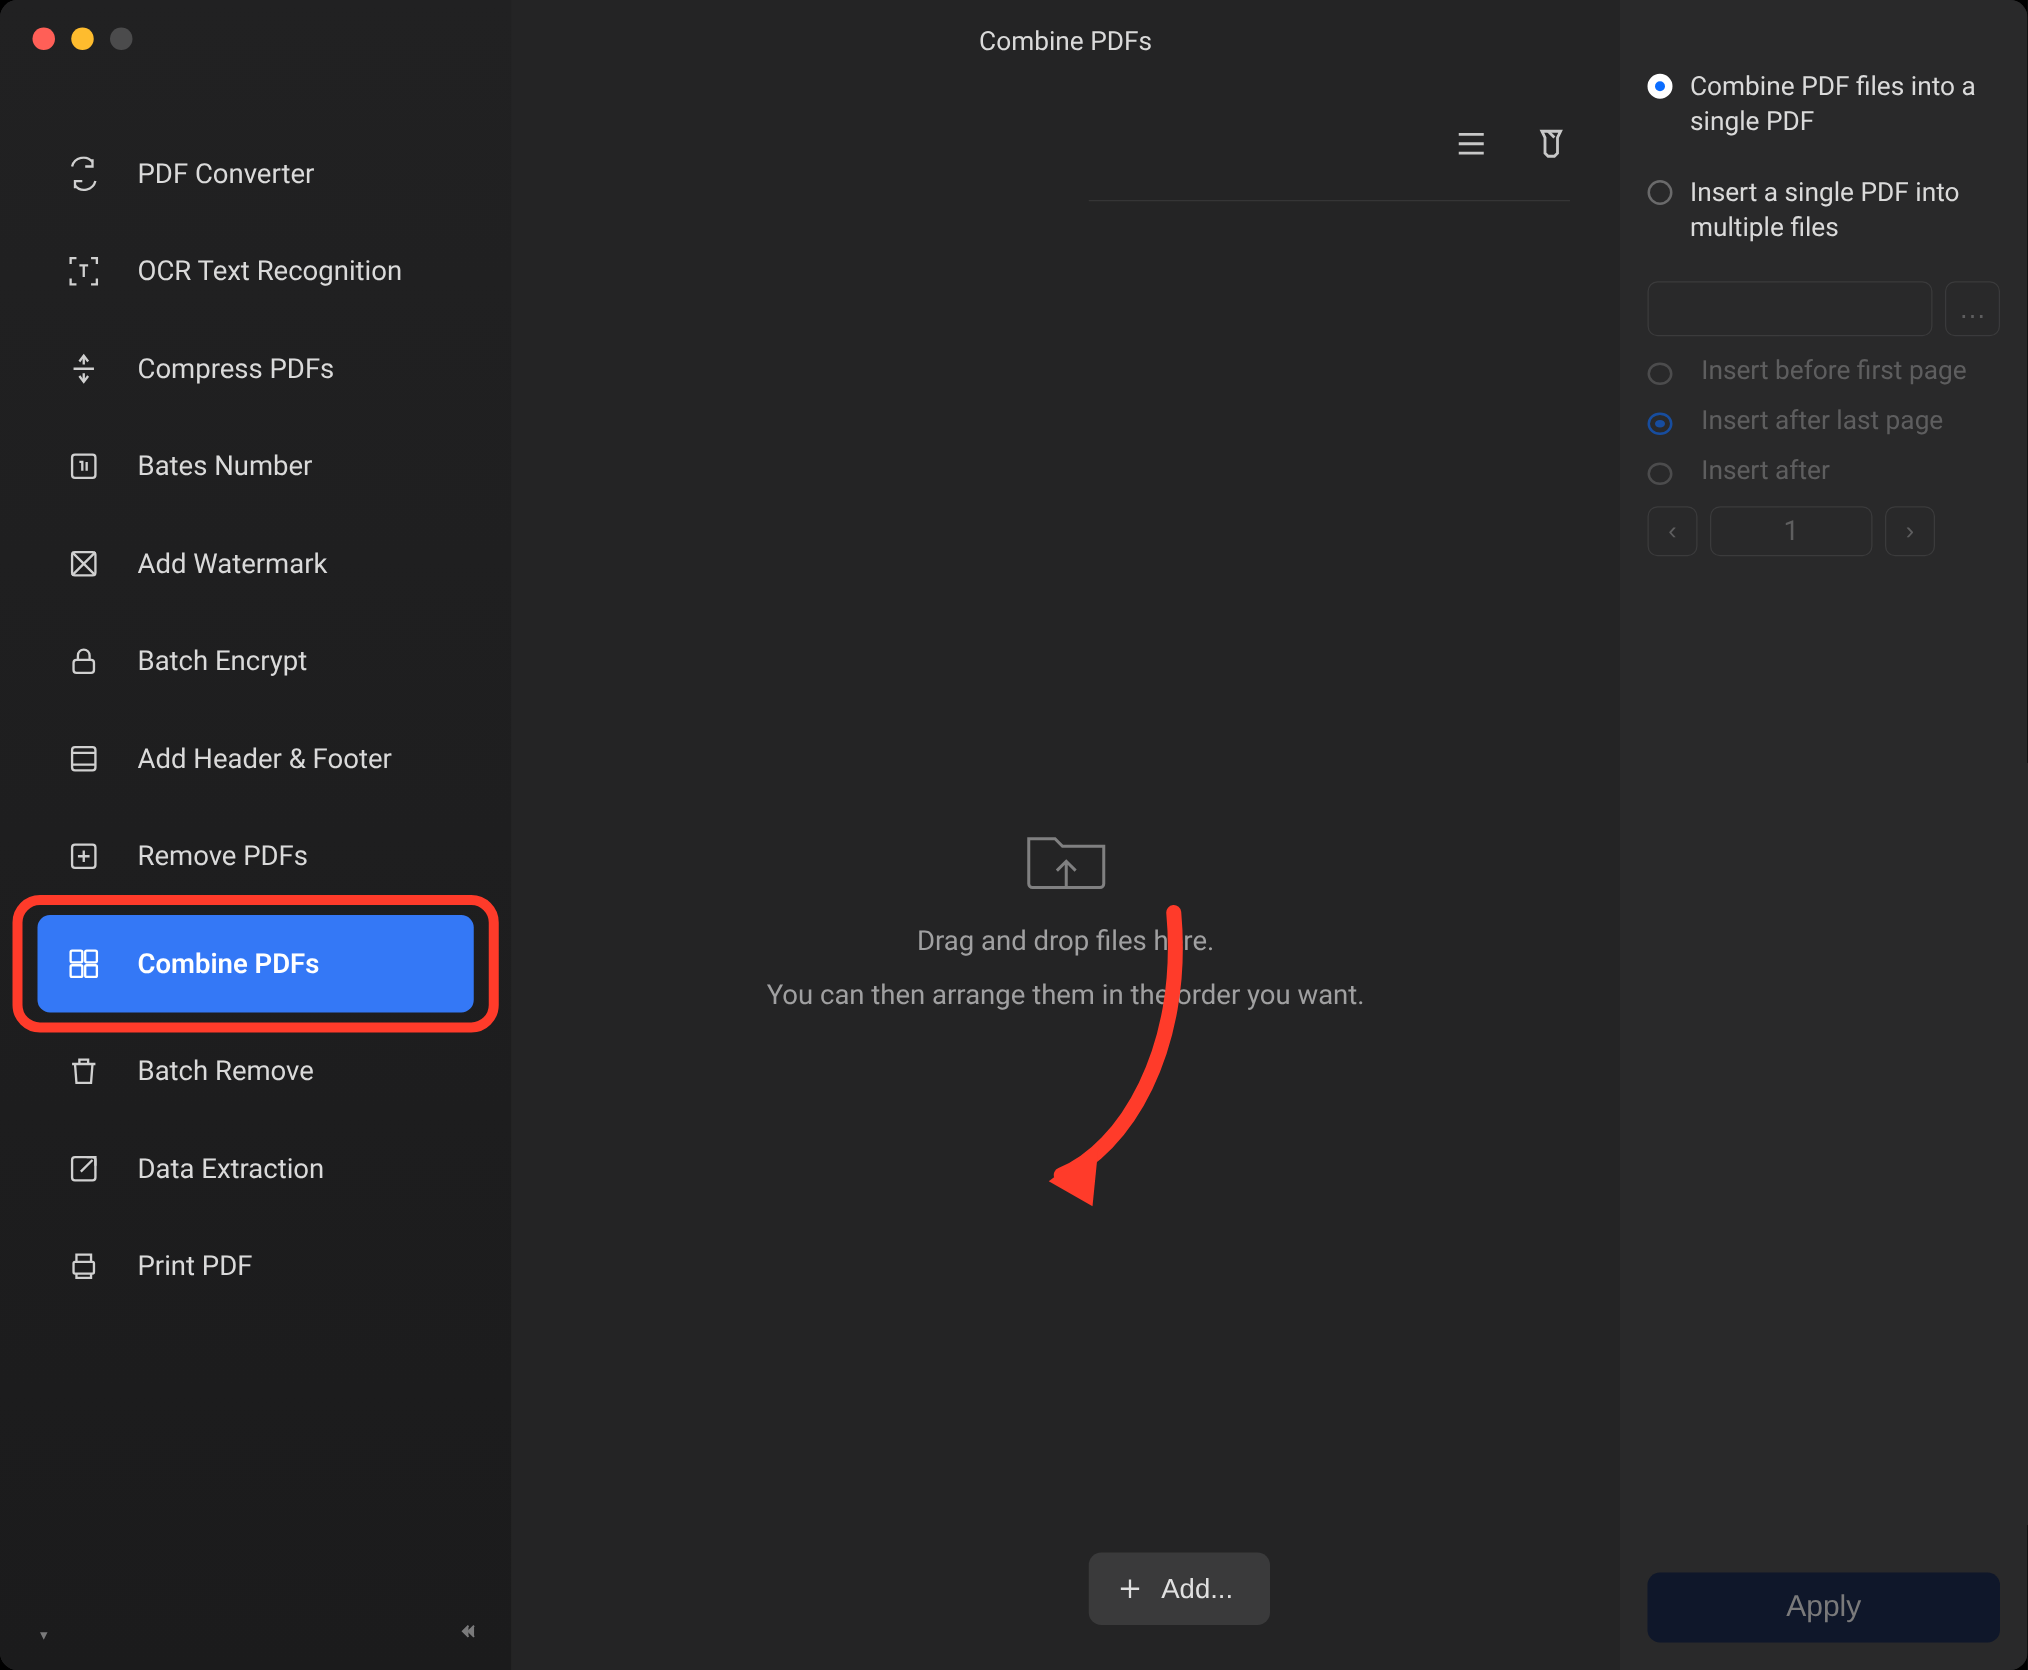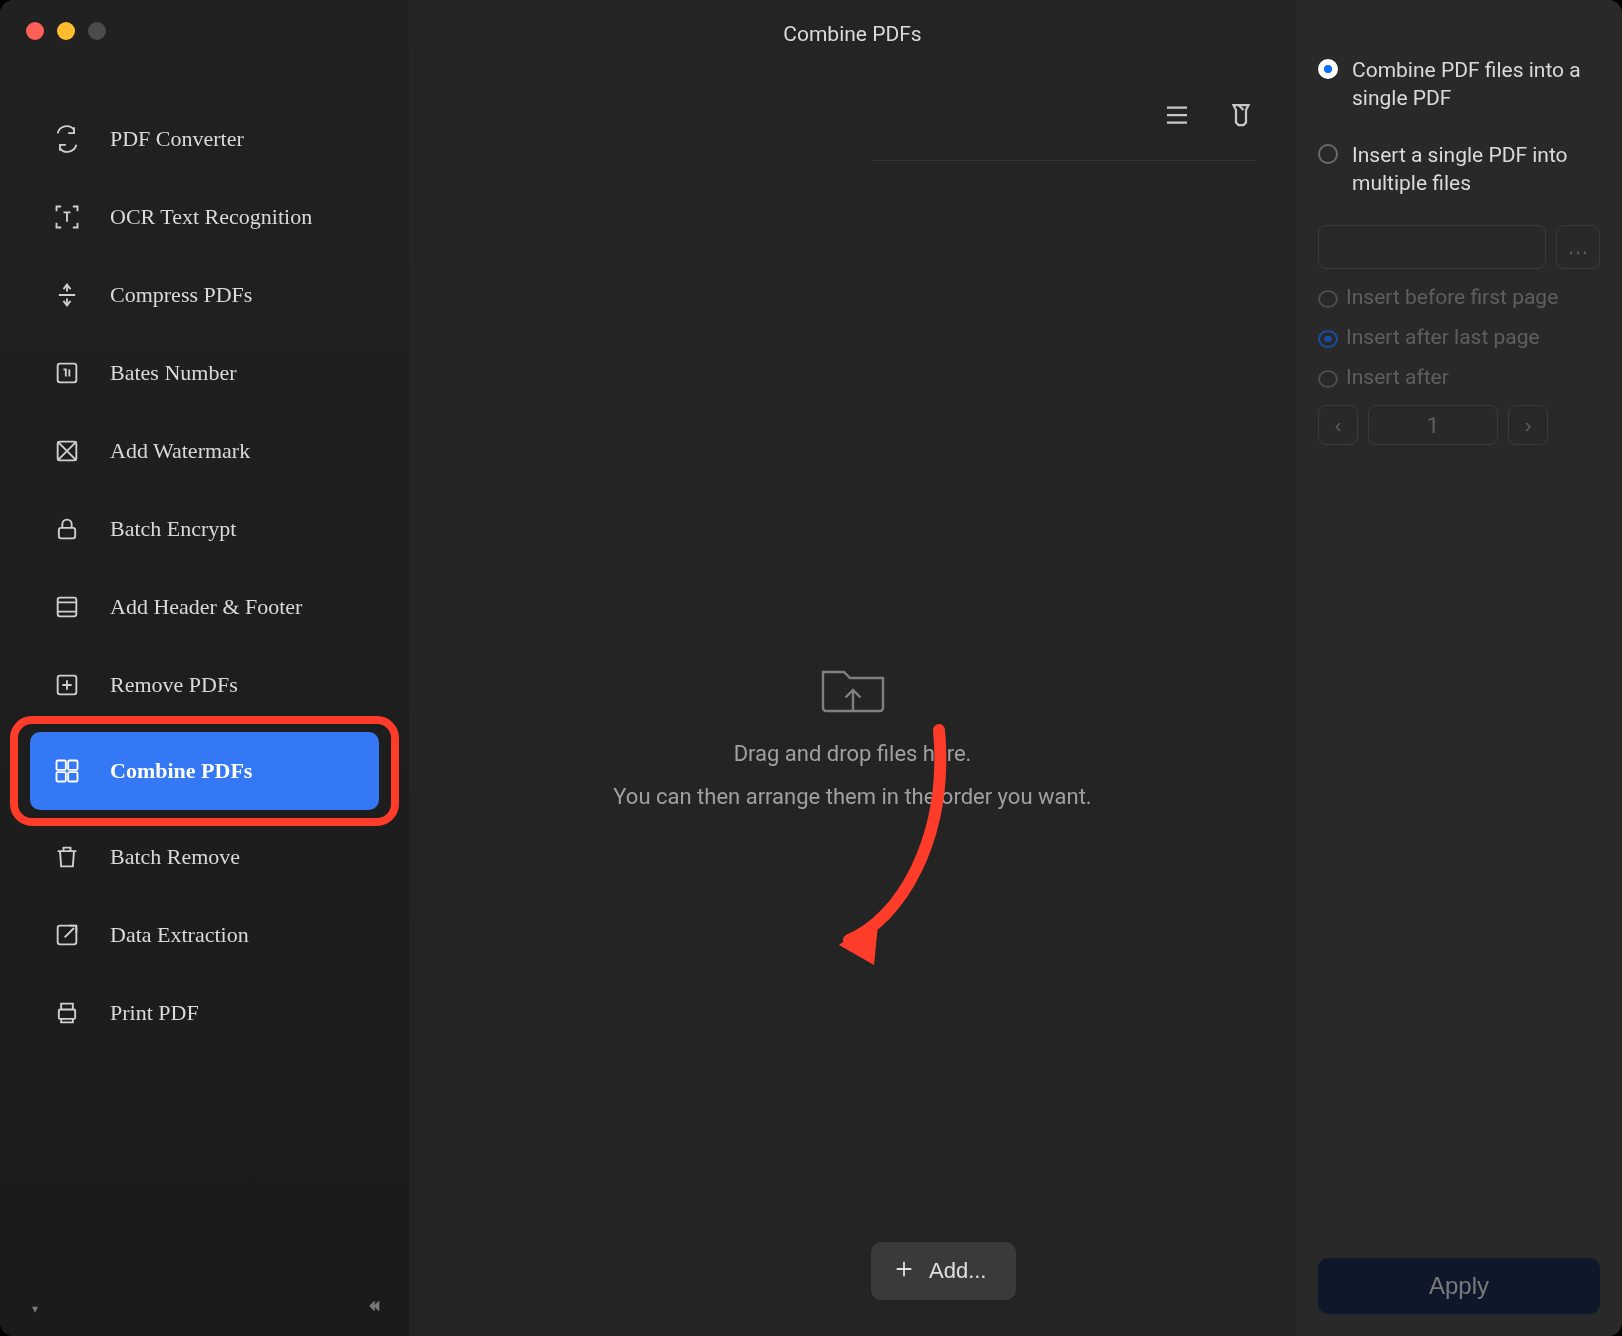--- a/index.html
+++ b/index.html
@@ -43,21 +43,20 @@
     padding: 22px 0 0 26px;
   }
   .dot { width: 18px; height: 18px; border-radius: 50%; }
   .dot.red { background: #ff5f57; }
   .dot.yellow { background: #febc2e; }
   .dot.gray { background: #4b4b4c; }
   .sidebar-list {
     margin-top: 60px;
     display: flex; flex-direction: column;
     gap: 0;
-    font-family: Liberation Serif, serif;
   }
   .sidebar-item {
     display: flex; align-items: center;
     padding: 24px 34px 24px 52px;
     gap: 28px;
     color: var(--text);
     cursor: pointer;
     position: relative;
   }
   .sidebar-item .icon {
@@ -127,21 +126,21 @@
   .dropzone .line { color: #a0a0a1; font-size: 22px; text-align: center; }
   .add-btn {
     position: absolute;
     left: 462px; bottom: 36px;
     background: #3a3a3b;
     border: none;
     color: #e0e0e0;
     padding: 16px 30px 16px 22px;
     border-radius: 10px;
     font-size: 22px;
-    display: flex; align-items: flex-start; gap: 14px;
+    display: flex; align-items: center; gap: 14px;
     cursor: pointer;
   }
   .add-btn svg { width: 22px; height: 22px; stroke: #e0e0e0; stroke-width: 2; }
 
   
   .annotation-arrow {
     position: absolute;
     left: 410px; top: 720px;
     width: 160px; height: 260px;
     pointer-events: none;
@@ -206,21 +205,21 @@
   .dots-btn {
     width: 44px; height: 44px;
     border: 1px solid #4a4a4b;
     border-radius: 8px;
     background: transparent;
     color: #8a8a8b;
     font-size: 22px;
     cursor: pointer;
   }
   .sub-radio-row {
-    display: flex; gap: 8px; align-items: center;
+    display: flex; gap: 23px; align-items: center;
     color: #8a8a8b; font-size: 21px;
   }
   .sub-radio-row .radio { width: 18px; height: 18px; }
   .stepper { display: flex; gap: 10px; align-items: center; }
   .stepper button {
     width: 40px; height: 40px;
     background: transparent;
     border: 1px solid #4a4a4b;
     border-radius: 8px;
     color: #8a8a8b;

